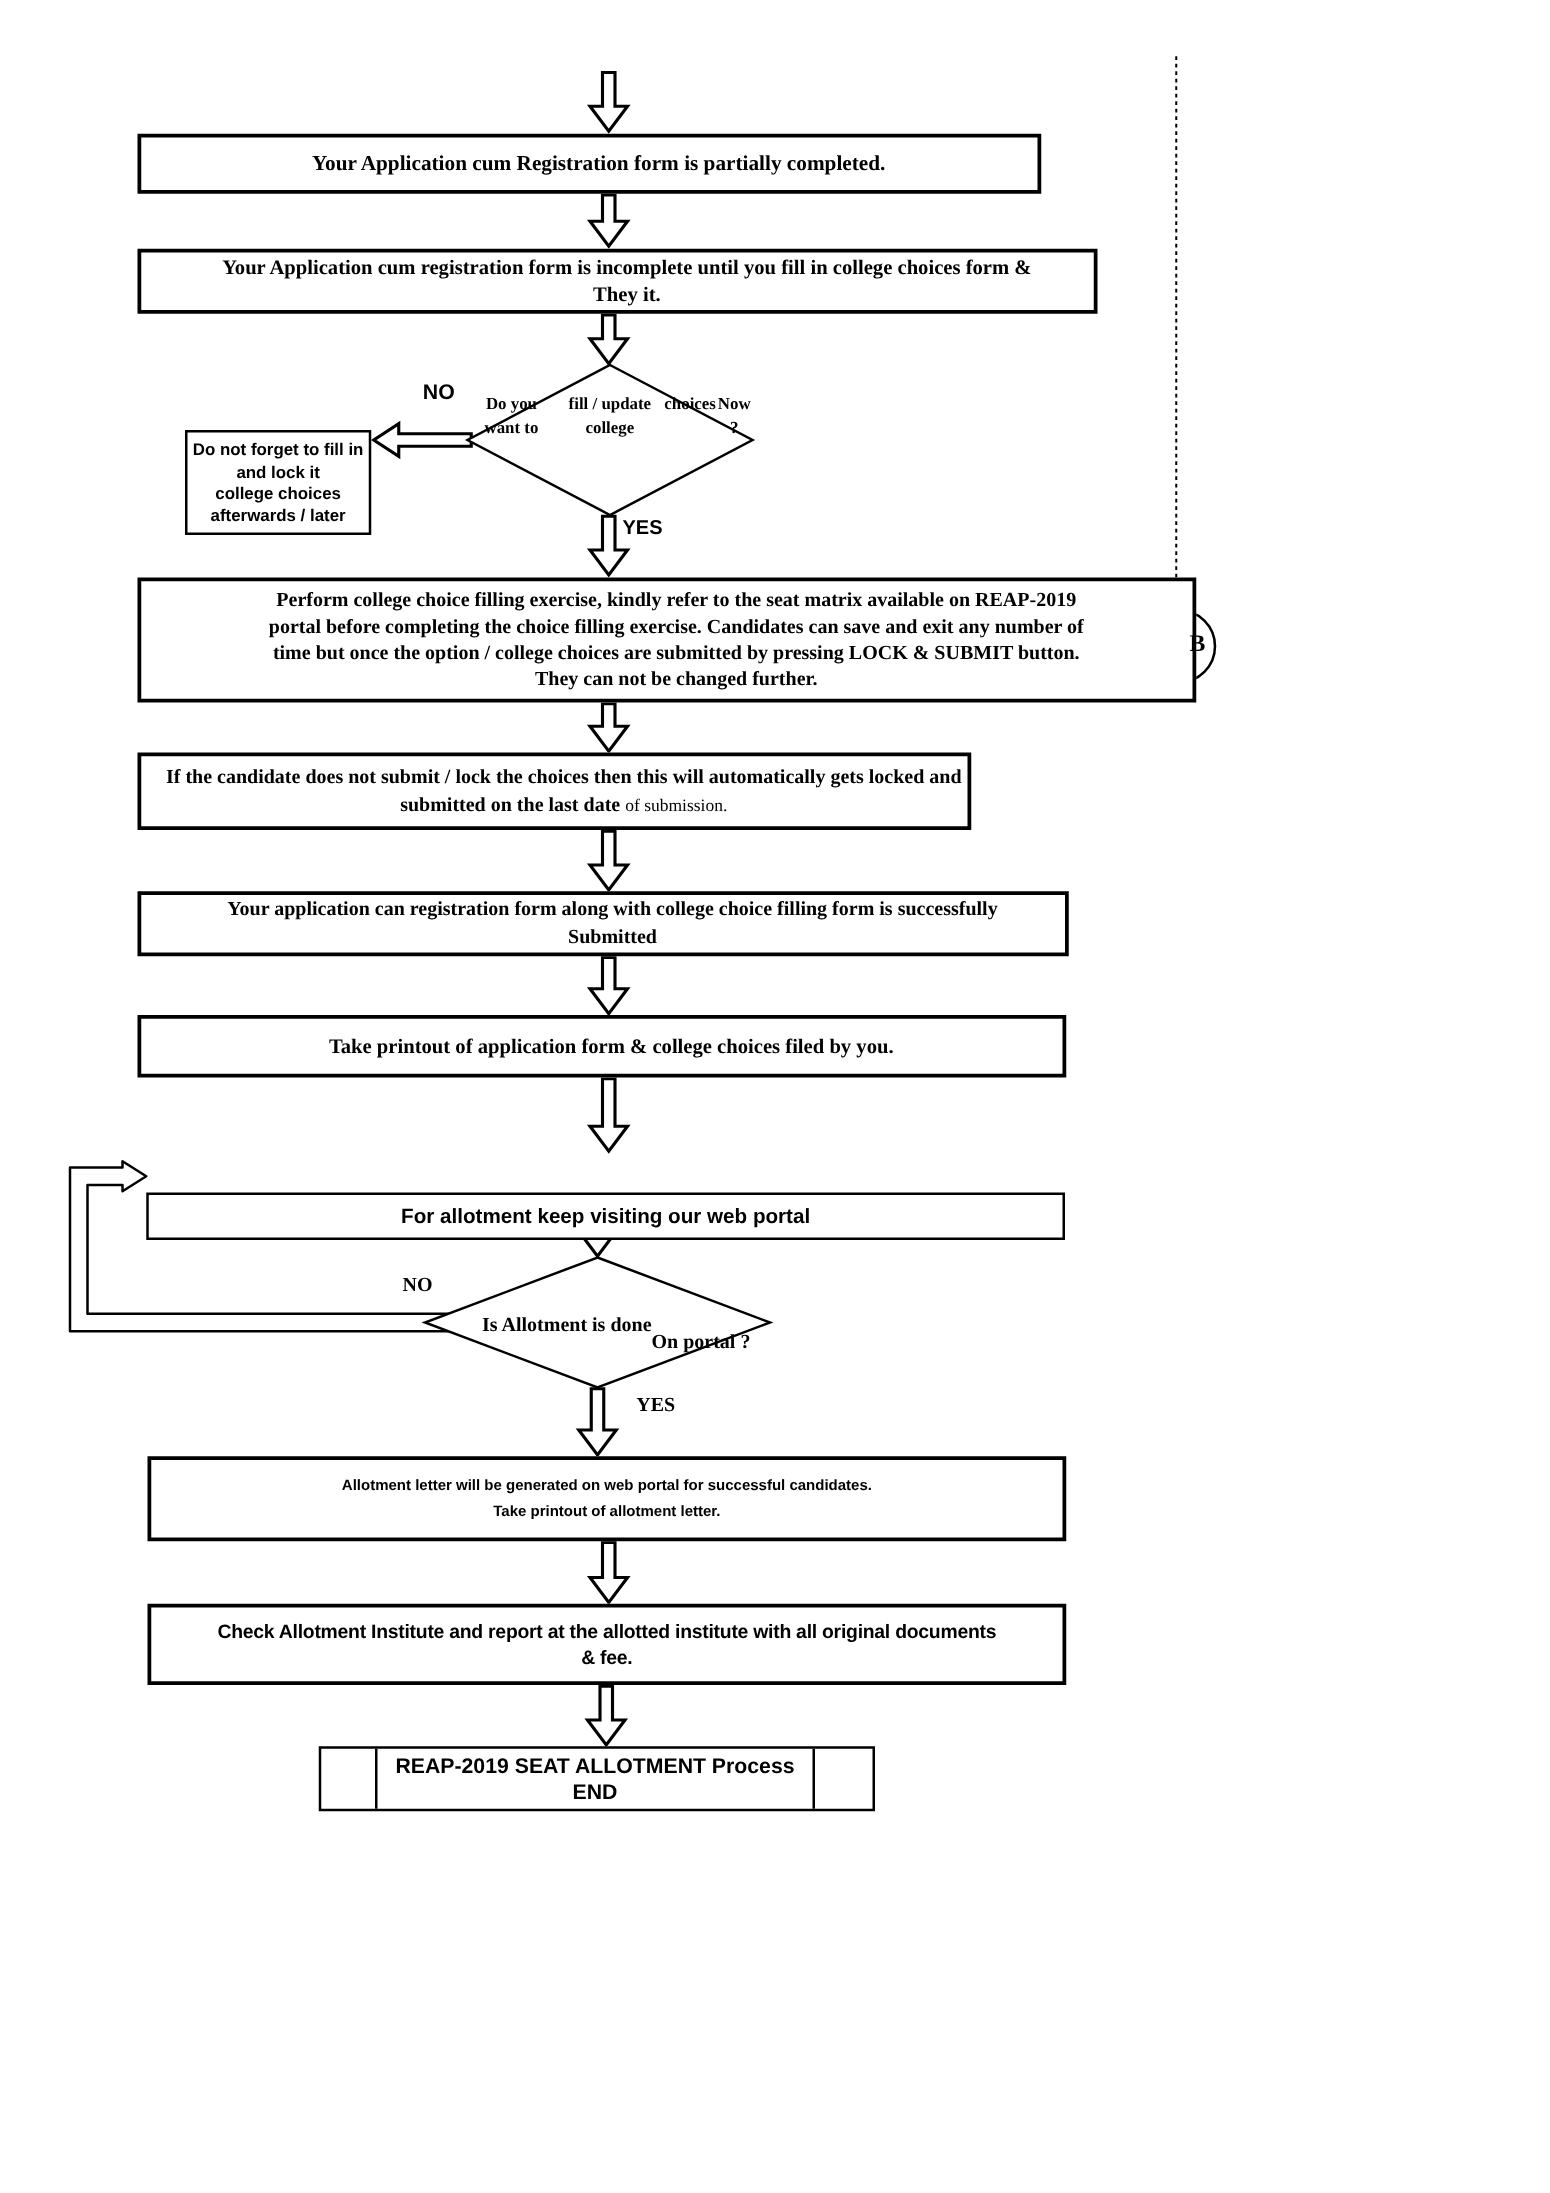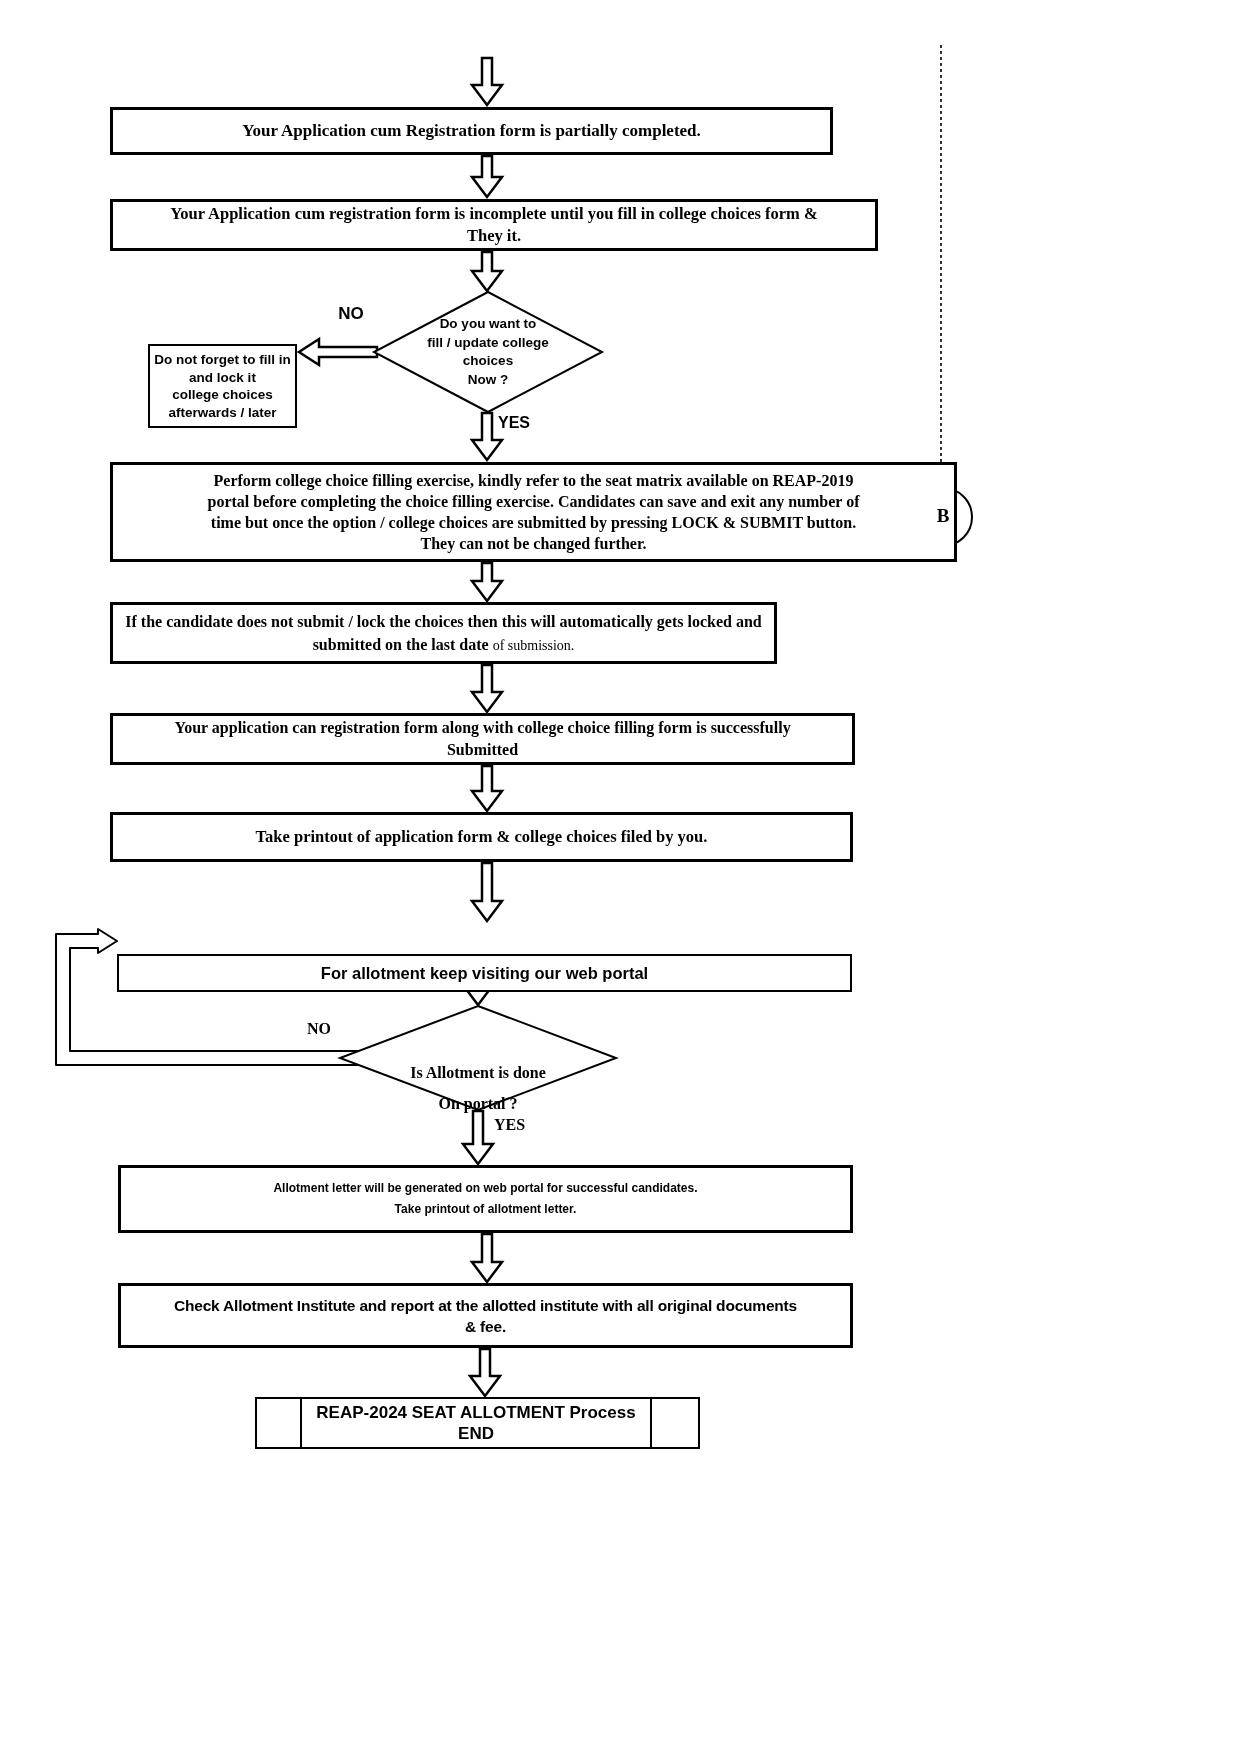--- a/index.html
+++ b/index.html
@@ -4,26 +4,26 @@
 <style>
   html,body{margin:0;padding:0;background:#fff;}
   .stage{position:relative;width:1240px;height:1754px;background:#ffffff;color:#000;overflow:hidden;}
   svg.layer{position:absolute;left:0;top:0;width:1240px;height:1754px;}
   .shape{fill:#ffffff;stroke:#000000;stroke-width:2.5;}
   .thin{stroke-width:2;}
   .box{position:absolute;box-sizing:border-box;border:3px solid #000;background:#fff;
        display:flex;flex-direction:column;justify-content:center;align-items:center;
        text-align:center;}
   .b2{border-width:2px;margin-top:32px;}
-  .serif{font-family:"Liberation Serif",serif;font-weight:bold;}
+  .serif{font-family:"Liberation Serif",serif;font-weight:bold;padding-left:15px;}
   .sans{font-family:"Liberation Sans",sans-serif;font-weight:bold;}
   .line{white-space:nowrap;}
   .lbl{position:absolute;text-align:center;}
-  .dtext{position:absolute;display:flex;flex-direction:column;justify-content:center;
-         align-items:center;text-align:center;background:transparent;}
+  .dtext{position:absolute;display:flex;flex-direction:row;justify-content:center;
+         align-items:flex-start;text-align:center;background:transparent;font-family:Liberation Serif, serif;}
   .small-inline{font-size:14px;font-weight:normal;}
   .endbox{position:absolute;box-sizing:border-box;border:2px solid #000;background:#fff;
           display:flex;flex-direction:row;align-items:stretch;}
   .endcell-l{width:43px;border-right:2px solid #000;}
   .endcell-r{width:46px;border-left:2px solid #000;}
   .endmid{flex:1;display:flex;flex-direction:column;justify-content:center;align-items:center;text-align:center;}
 </style>
 </head>
 <body>
 
@@ -105,21 +105,21 @@
   </div>
 
   <div class="box sans" style="left:118px;top:1283px;width:735px;height:65px;font-size:15.5px;line-height:21px;letter-spacing:-0.2px;">
     <div class="line">Check Allotment Institute and report at the allotted institute with all original documents</div>
     <div class="line">&amp; fee.</div>
   </div>
 
   <div class="endbox sans" style="left:255px;top:1397px;width:445px;height:52px;font-size:17px;line-height:21px;">
     <div class="endcell-l"></div>
     <div class="endmid">
-      <div class="line">REAP-2024 SEAT ALLOTMENT Process</div>
+      <div class="line">REAP-2019 SEAT ALLOTMENT Process</div>
       <div class="line">END</div>
     </div>
     <div class="endcell-r"></div>
   </div>
 
   <div class="dtext sans" style="left:374px;top:314px;width:228px;height:76px;font-size:13.5px;line-height:18.5px;">
     <div>Do you want to</div>
     <div>fill / update college</div>
     <div>choices</div>
     <div>Now ?</div>

